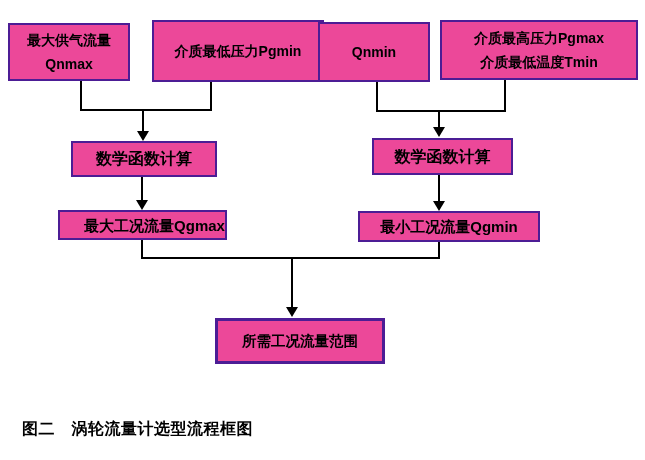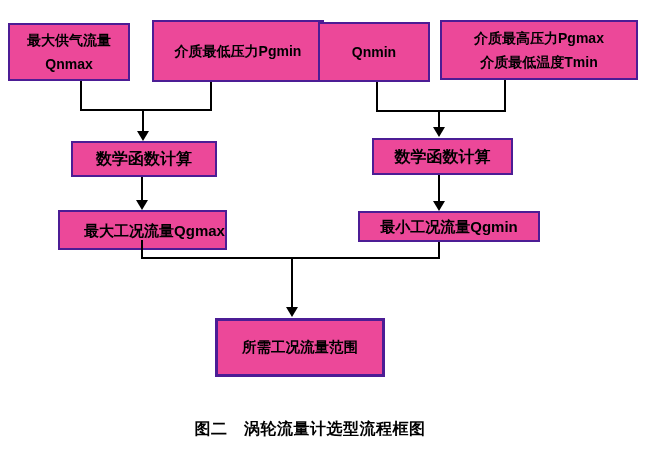--- a/index.html
+++ b/index.html
@@ -59,24 +59,24 @@
     height: 0;
     border-left: 6px solid transparent;
     border-right: 6px solid transparent;
     border-top: 10px solid #000000;
   }
   .caption {
     position: absolute;
     left: 0;
     top: 419px;
     width: 620px;
-    text-align: center;
     font-weight: bold;
     font-size: 16px;
     letter-spacing: 0.5px;
+    padding-left: 22px;
   }
 </style>
 </head>
 <body>
 
 <div class="stage">
 
   <div class="box" style="left:8px; top:23px; width:122px; height:58px;">
     <div>最大供气流量</div>
     <div>Qnmax</div>
@@ -114,33 +114,33 @@
   <div class="box single" style="left:372px; top:138px; width:141px; height:37px;">
     <div>数学函数计算</div>
   </div>
 
   <div class="vline" style="left:141px; top:177px; height:24px;"></div>
   <div class="arrowhead" style="left:136px; top:200px;"></div>
 
   <div class="vline" style="left:438px; top:175px; height:27px;"></div>
   <div class="arrowhead" style="left:433px; top:201px;"></div>
 
-  <div class="box row3" style="left:58px; top:210px; width:169px; height:40px;padding-left:24px;">
+  <div class="box row3" style="left:58px; top:210px; width:169px; height:30px;padding-left:24px;">
     <div>最大工况流量Qgmax</div>
   </div>
 
   <div class="box row3" style="left:358px; top:211px; width:182px; height:31px;">
     <div>最小工况流量Qgmin</div>
   </div>
 
   <div class="vline" style="left:141px; top:240px; height:19px;"></div>
   <div class="vline" style="left:438px; top:242px; height:17px;"></div>
   <div class="hline" style="left:141px; top:257px; width:299px;"></div>
   <div class="vline" style="left:291px; top:259px; height:49px;"></div>
   <div class="arrowhead" style="left:286px; top:307px;"></div>
 
-  <div class="box result" style="left:215px; top:318px; width:170px; height:59px;text-align:right;">
+  <div class="box result" style="left:215px; top:318px; width:170px; height:46px;text-align:right;">
     <div>所需工况流量范围</div>
   </div>
 
   <div class="caption">图二　涡轮流量计选型流程框图</div>
 
 </div>
 
 </body></html>

